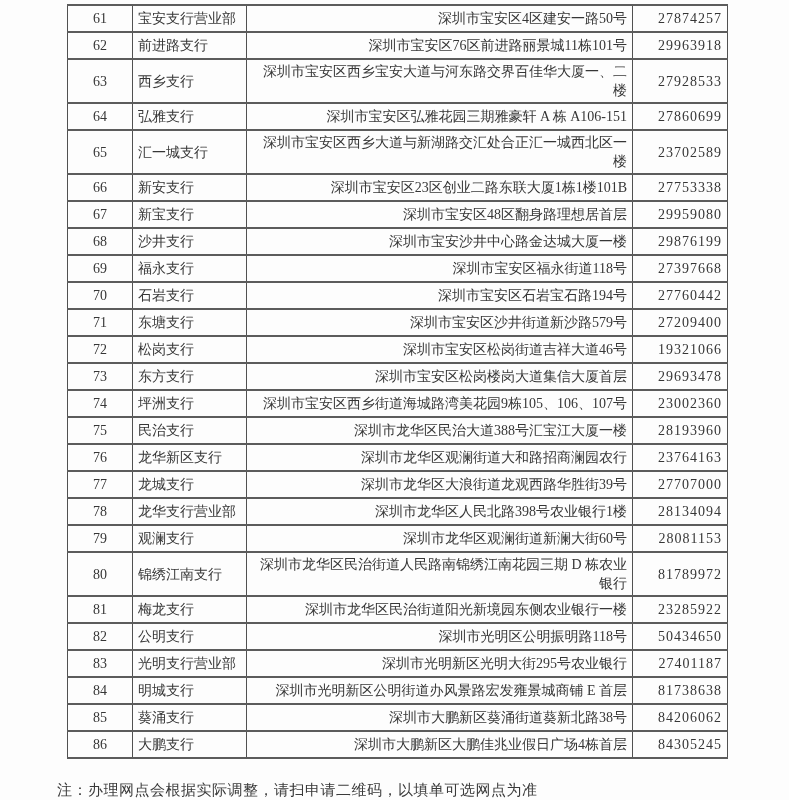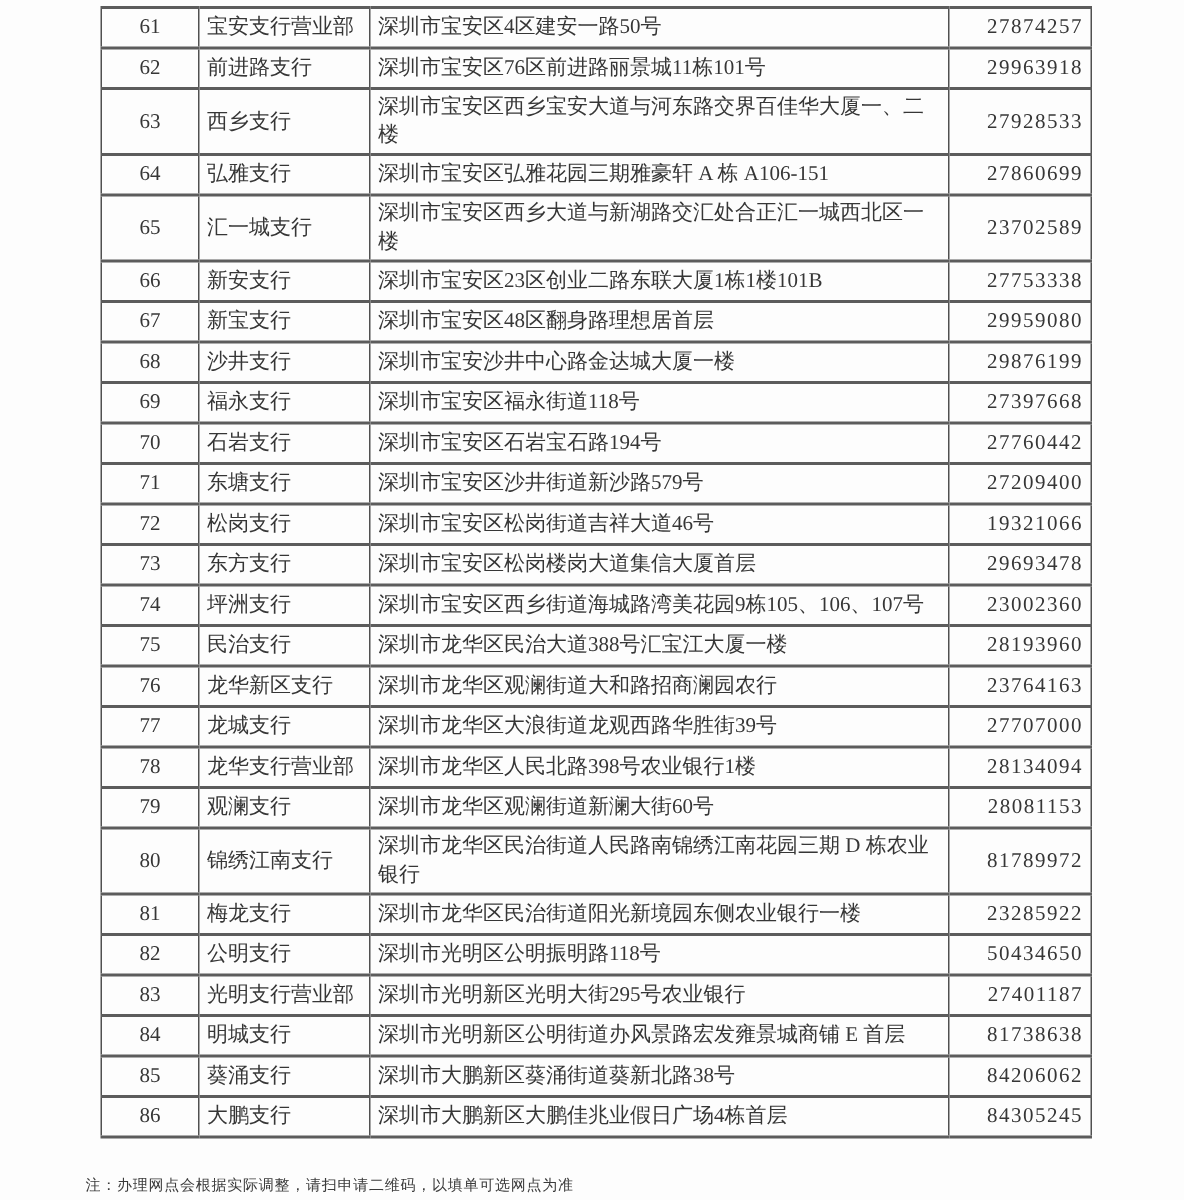--- a/index.html
+++ b/index.html
@@ -40,30 +40,30 @@
   }
   td.td-num {
     text-align: center;
     padding: 2px 0;
   }
   td.td-name {
     padding-left: 5px;
   }
   td.td-addr {
     padding: 2px 10px 2px 5px;
-    text-align: left;
+    text-align: right;
   }
   td.td-phone {
     text-align: right;
     letter-spacing: 1px;
     padding: 2px 0;
   }
   .footnote {
     margin: 22px 0 16px 57px;
-    font-size: 10px;
+    font-size: 15px;
     line-height: 19px;
     color: #3a3a3a;
     letter-spacing: 0.5px;
   }
 </style>
 </head>
 <body>
 
 <div class="page">
 

